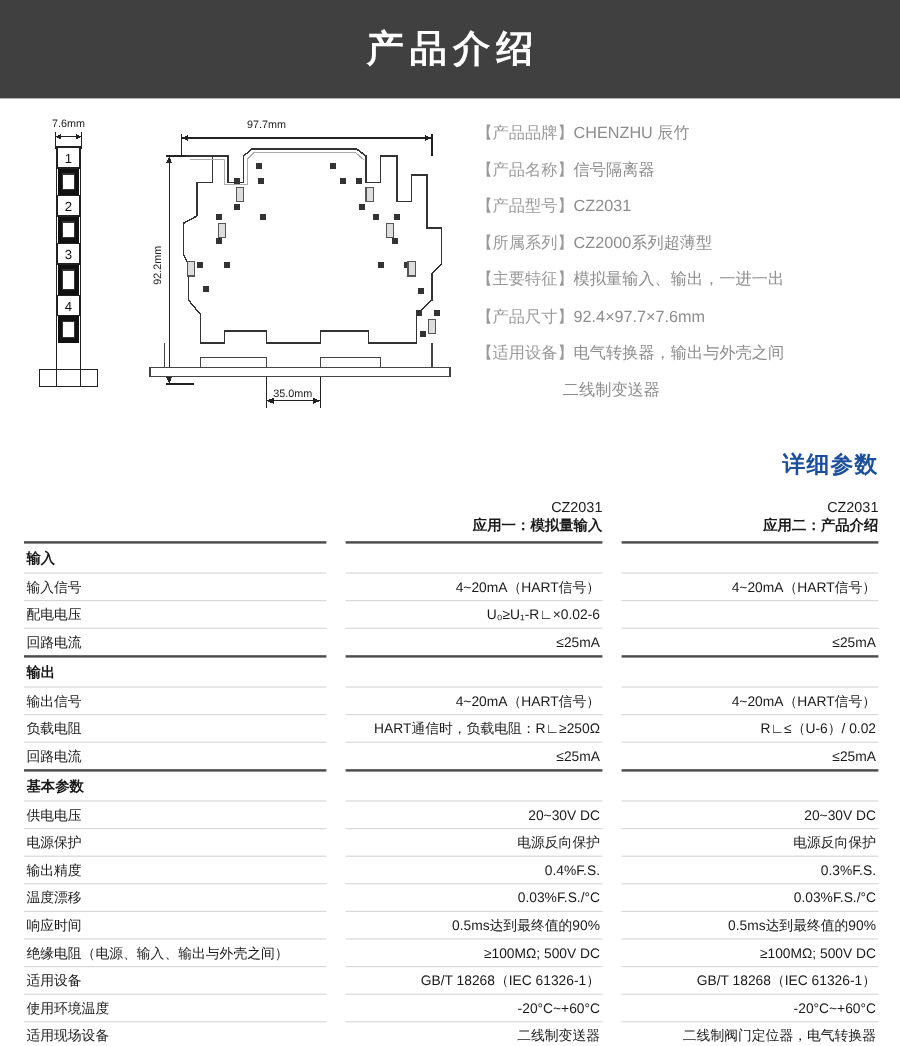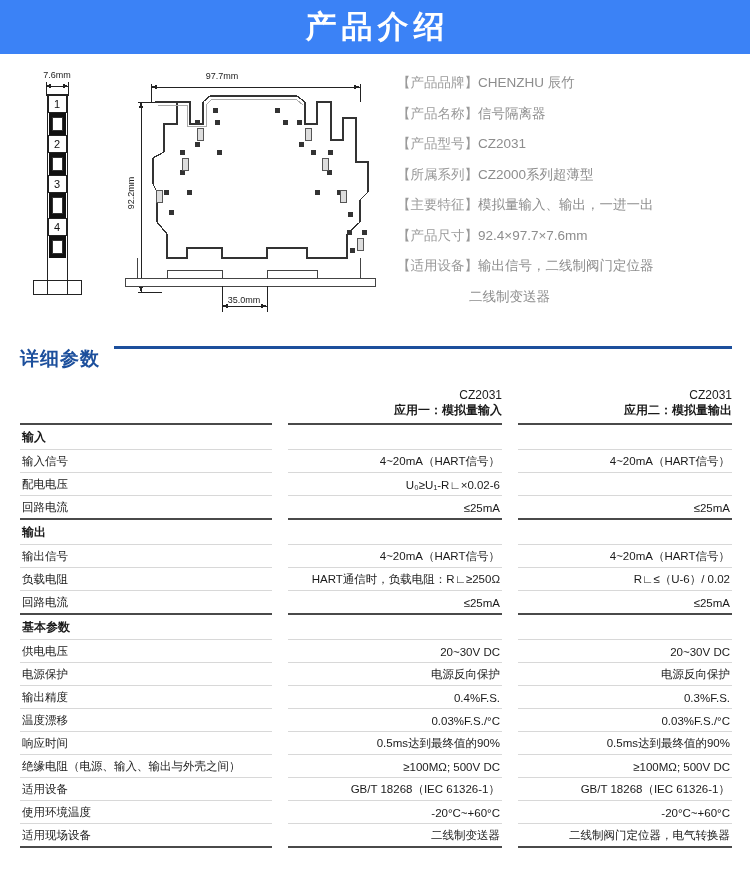--- a/index.html
+++ b/index.html
@@ -7,22 +7,22 @@
     width: 750px;
     height: 872px;
     background: #ffffff;
     font-family: "Liberation Sans", "DejaVu Sans", sans-serif;
     overflow: hidden;
   }
 
   
   .banner {
     width: 750px;
-    height: 54px;
-    background: #3b82f6;
+    height: 82px;
+    background: #404040;
     display: flex;
     align-items: center;
     justify-content: center;
   }
   .banner-title {
     color: #ffffff;
     font-size: 31px;
     font-weight: bold;
     letter-spacing: 5px;
     text-indent: 5px;
@@ -53,24 +53,25 @@
   .info-line .lbl { color: #9a9a9a; }
   .info-line .val { color: #8d8d8d; }
   .info-line.cont { padding-left: 72px; }
 
   
   .drawing-svg { display: block; }
 
   
   .section-head {
     display: flex;
-    align-items: flex-start;
+    align-items: flex-end;
     padding: 0 18px 0 20px;
     height: 34px;
     margin-top: 2px;
+    flex-direction: column;
   }
   .section-title {
     color: #1c4f9c;
     font-size: 19px;
     font-weight: bold;
     letter-spacing: 1px;
     white-space: nowrap;
   }
   .section-rule {
     flex: 1;
@@ -283,21 +284,21 @@
     <div class="info-line">
       <span class="lbl">【所属系列】</span><span class="val">CZ2000系列超薄型</span>
     </div>
     <div class="info-line">
       <span class="lbl">【主要特征】</span><span class="val">模拟量输入、输出，一进一出</span>
     </div>
     <div class="info-line">
       <span class="lbl">【产品尺寸】</span><span class="val">92.4×97.7×7.6mm</span>
     </div>
     <div class="info-line">
-      <span class="lbl">【适用设备】</span><span class="val">输出信号，二线制阀门定位器</span>
+      <span class="lbl">【适用设备】</span><span class="val">电气转换器，输出与外壳之间</span>
     </div>
     <div class="info-line cont">二线制变送器</div>
   </div>
 </div>
 
 <div class="section-head">
   <div class="section-title">详细参数</div>
   <div class="section-rule"></div>
 </div>
 
@@ -314,21 +315,21 @@
       <tr>
         <th class="hdr-cell"></th>
         <th class="hdr-cell gap"></th>
         <th class="hdr-cell">
           <span class="model">CZ2031</span>
           <span class="app">应用一：模拟量输入</span>
         </th>
         <th class="hdr-cell gap"></th>
         <th class="hdr-cell">
           <span class="model">CZ2031</span>
-          <span class="app">应用二：模拟量输出</span>
+          <span class="app">应用二：产品介绍</span>
         </th>
       </tr>
     </thead>
     <tbody>
         <tr class="group">
           <td class="label">输入</td>
           <td class="gap"></td>
           <td class="val"></td>
           <td class="gap"></td>
           <td class="val"></td>

